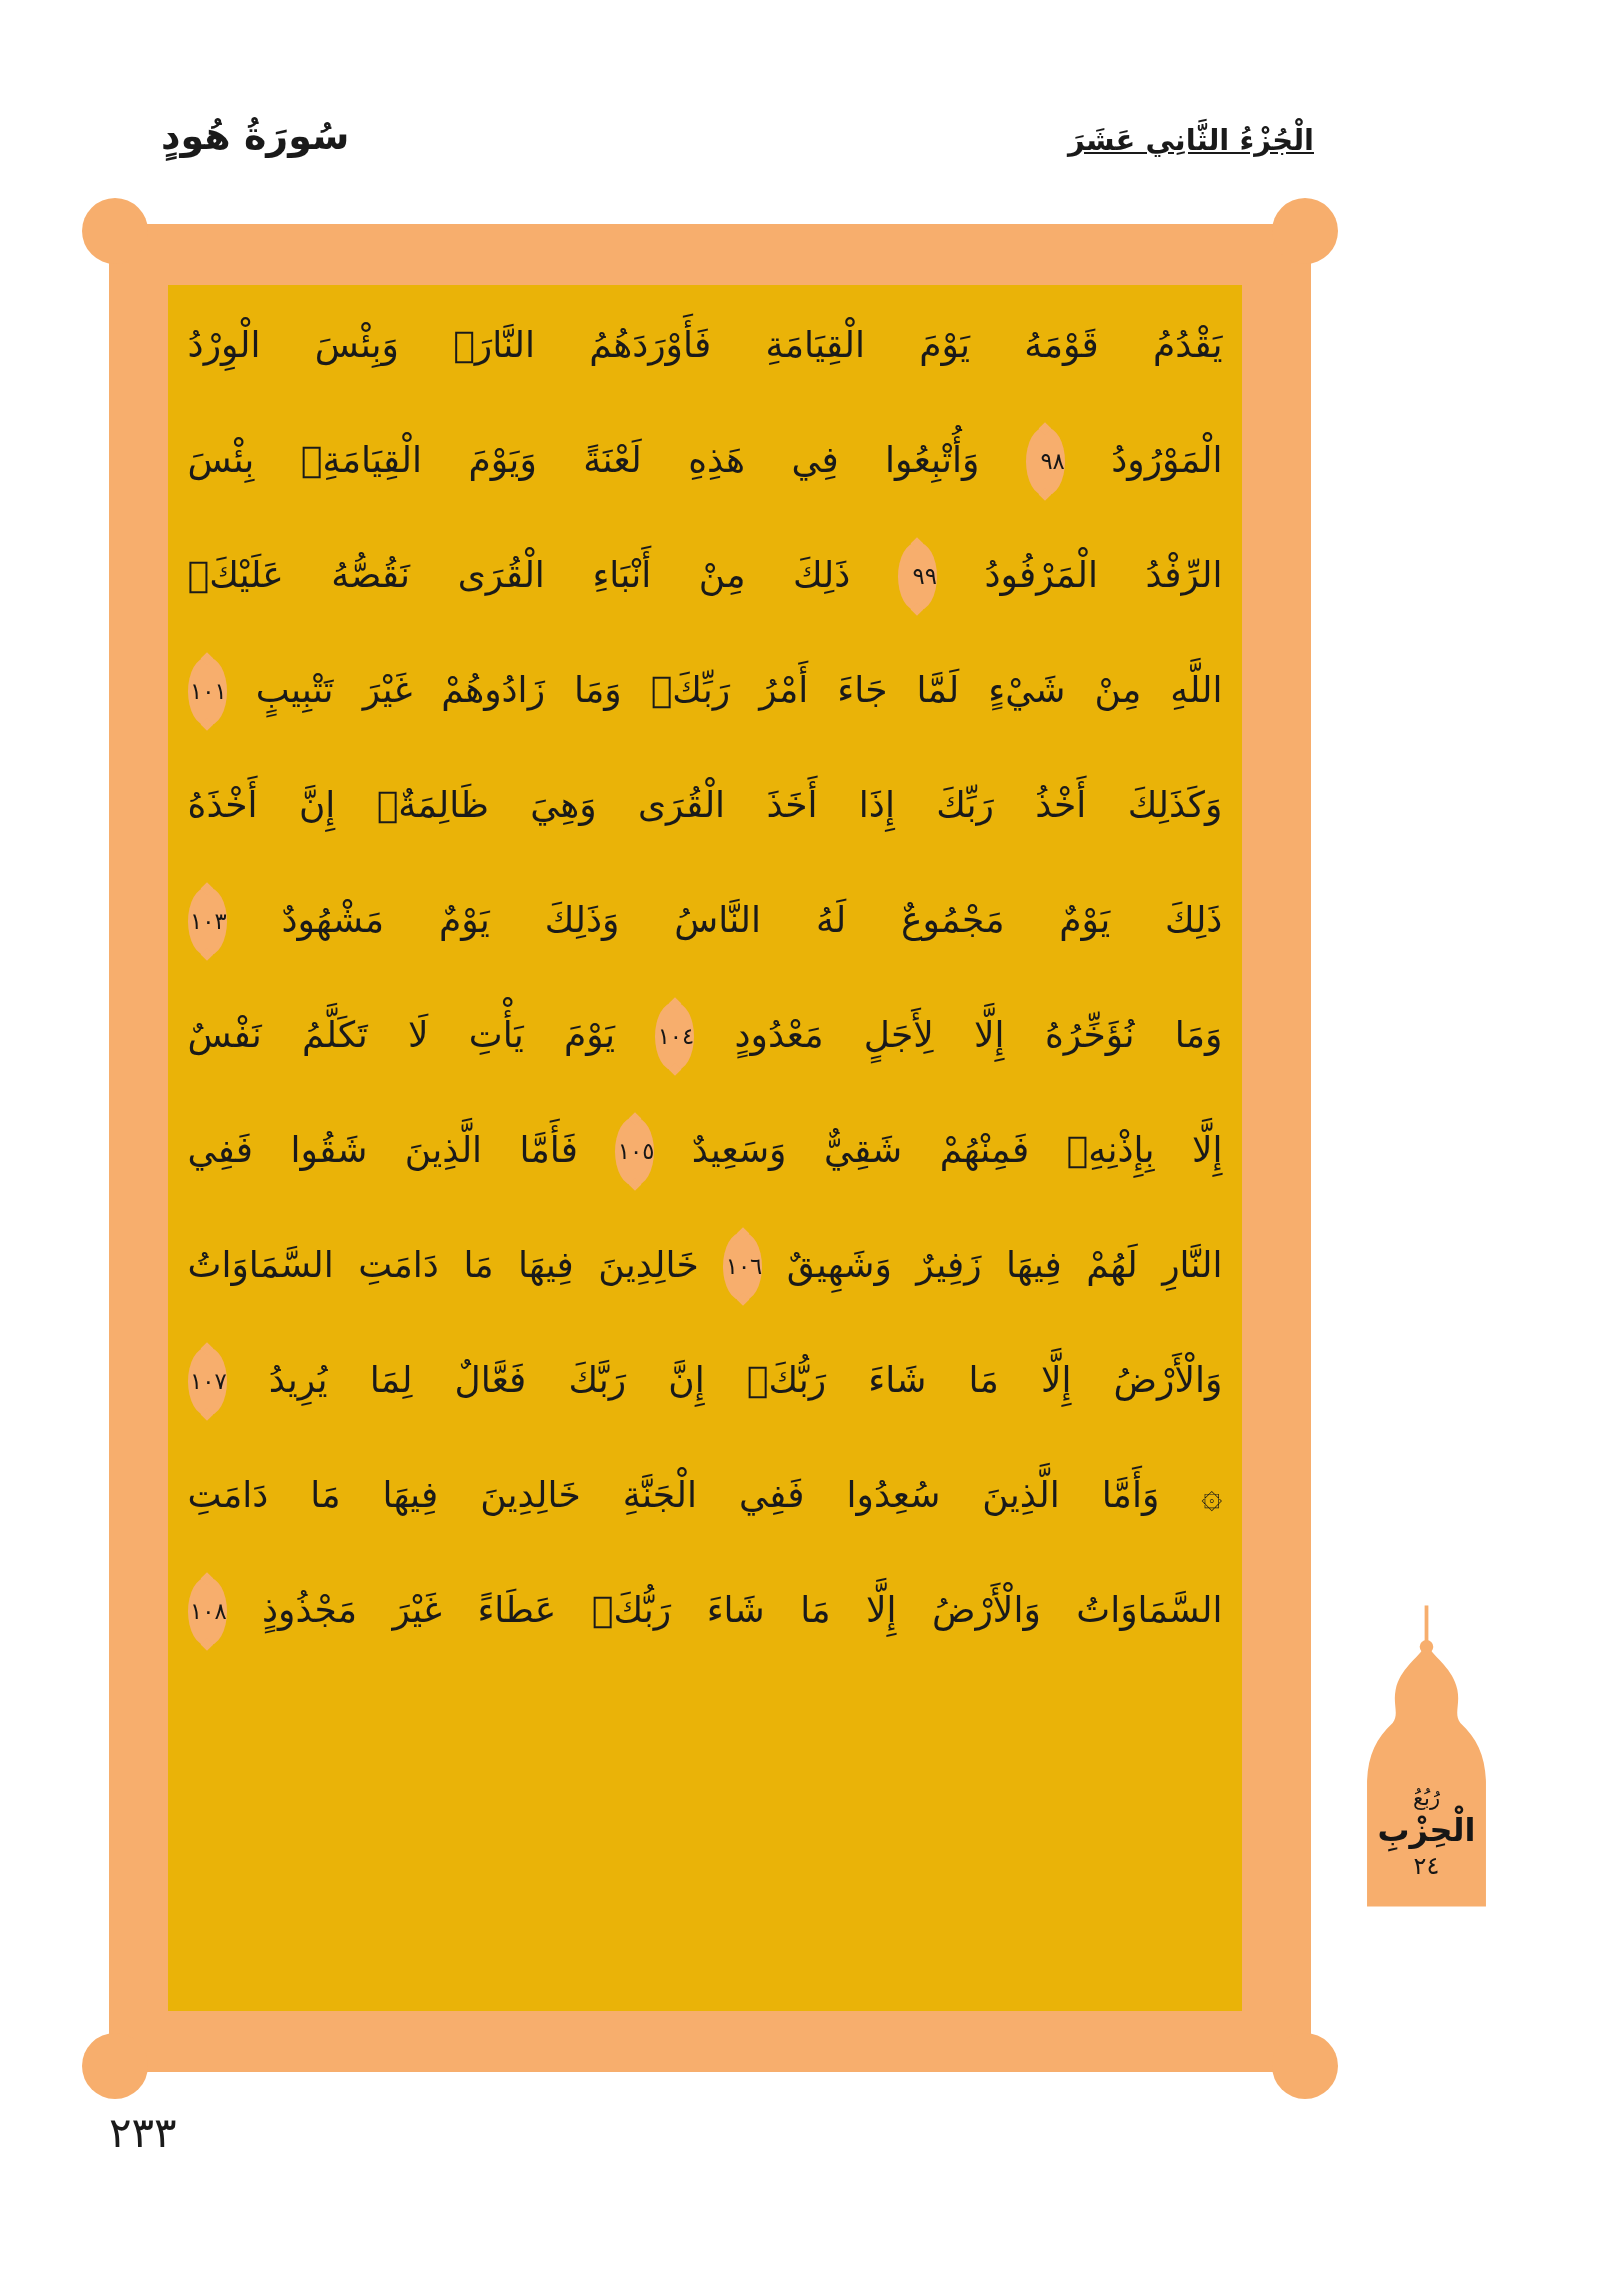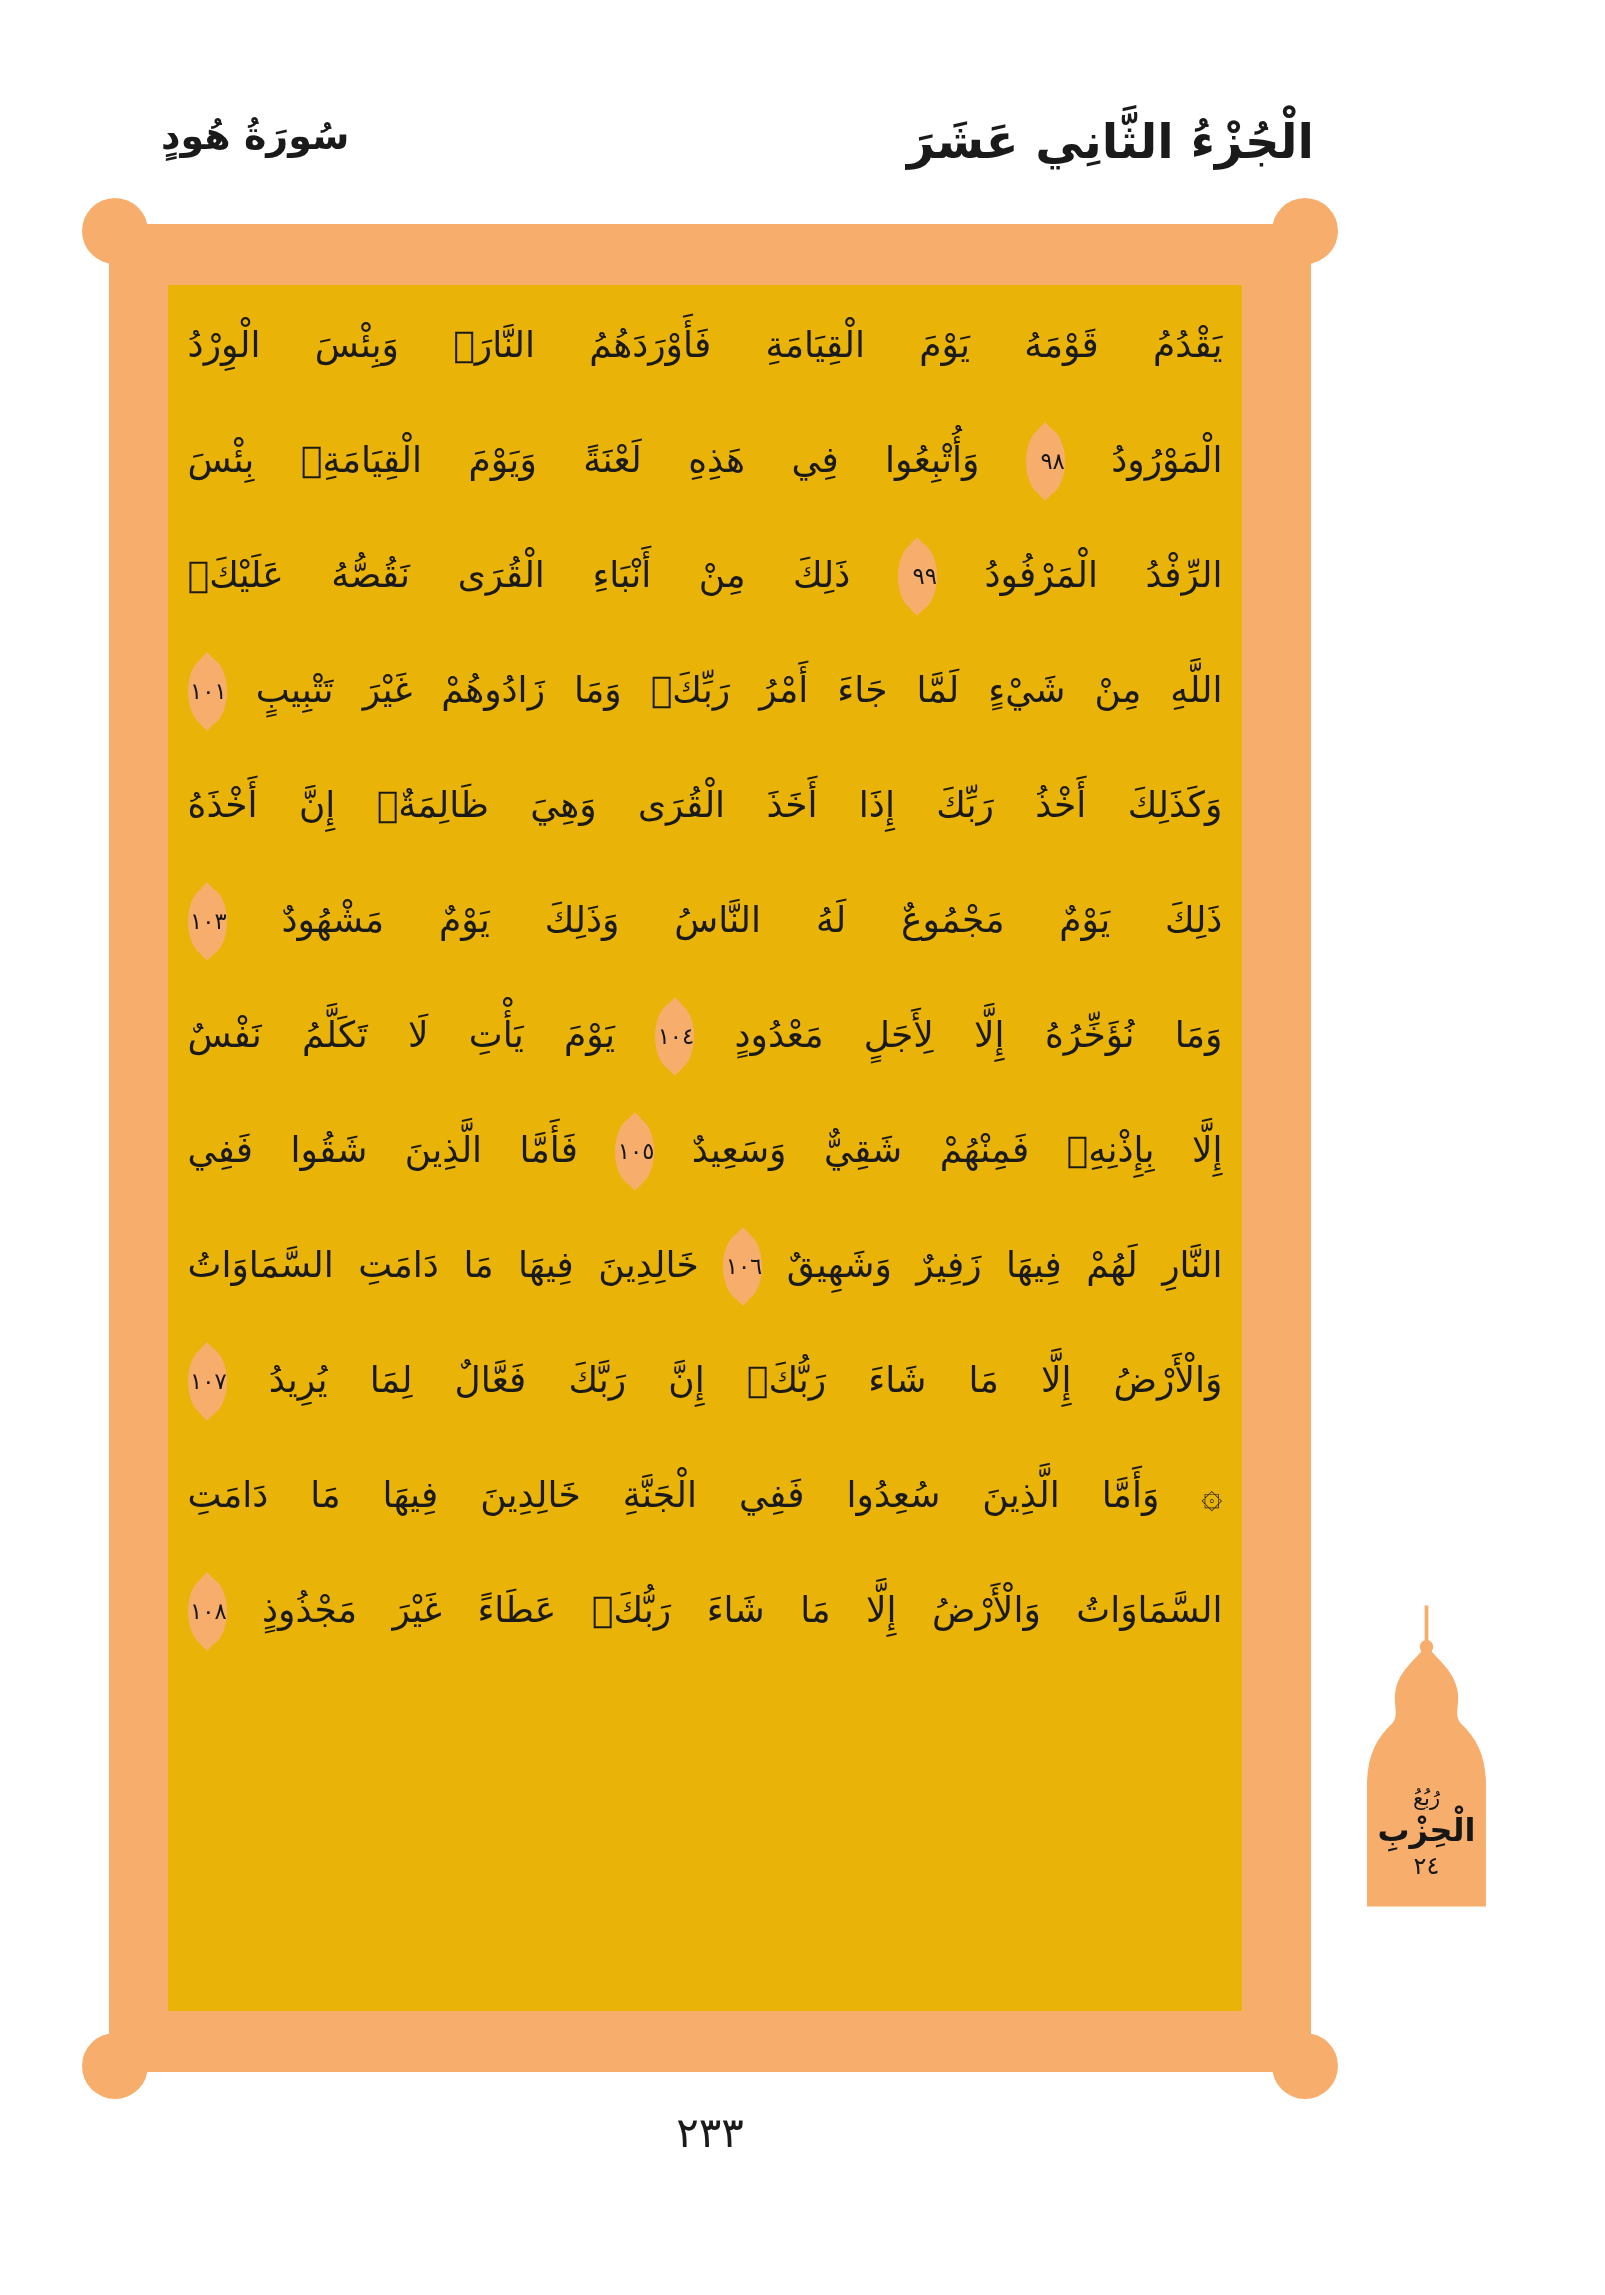--- a/index.html
+++ b/index.html
@@ -8,22 +8,22 @@
   }
   html,body{margin:0;padding:0;background:#ffffff;}
   body{
     width:1605px;height:2295px;position:relative;overflow:hidden;
     font-family:"DejaVu Sans", sans-serif;color:var(--ink);
   }
   .page{position:absolute;inset:0;}
 
   
   .juz-title{
-    position:absolute;top:113px;right:291px;
-    font-size:48px;font-weight:bold;direction:rtl;white-space:nowrap;
+    position:absolute;top:123px;right:291px;
+    font-size:29px;font-weight:bold;direction:rtl;white-space:nowrap;text-decoration:underline;
   }
   .surah-title{
     position:absolute;top:114px;left:161px;
     font-size:38px;font-weight:bold;direction:rtl;white-space:nowrap;
   }
 
   
   .frame-band{
     position:absolute;left:109px;top:224px;width:1202px;height:1848px;
     background:var(--orange);
@@ -88,21 +88,21 @@
     position:absolute;left:0;right:0;top:180px;
     text-align:center;direction:rtl;color:#161616;
   }
   .hizb-text .rub{display:block;font-size:21px;line-height:26px;}
   .hizb-text .hizb{display:block;font-size:32px;line-height:39px;font-weight:bold;}
   .hizb-text .num{display:block;font-size:24px;line-height:33px;}
 
   
   .page-number{
     position:absolute;left:109px;width:1202px;top:2108px;
-    text-align:center;font-size:42px;color:var(--ink);
+    font-size:42px;color:var(--ink);
   }
 </style>
 </head>
 <body>
 
 <div class="page">
 
   <div class="juz-title" dir="rtl">الْجُزْءُ الثَّانِي عَشَرَ</div>
   <div class="surah-title" dir="rtl">سُورَةُ هُودٍ</div>
 

